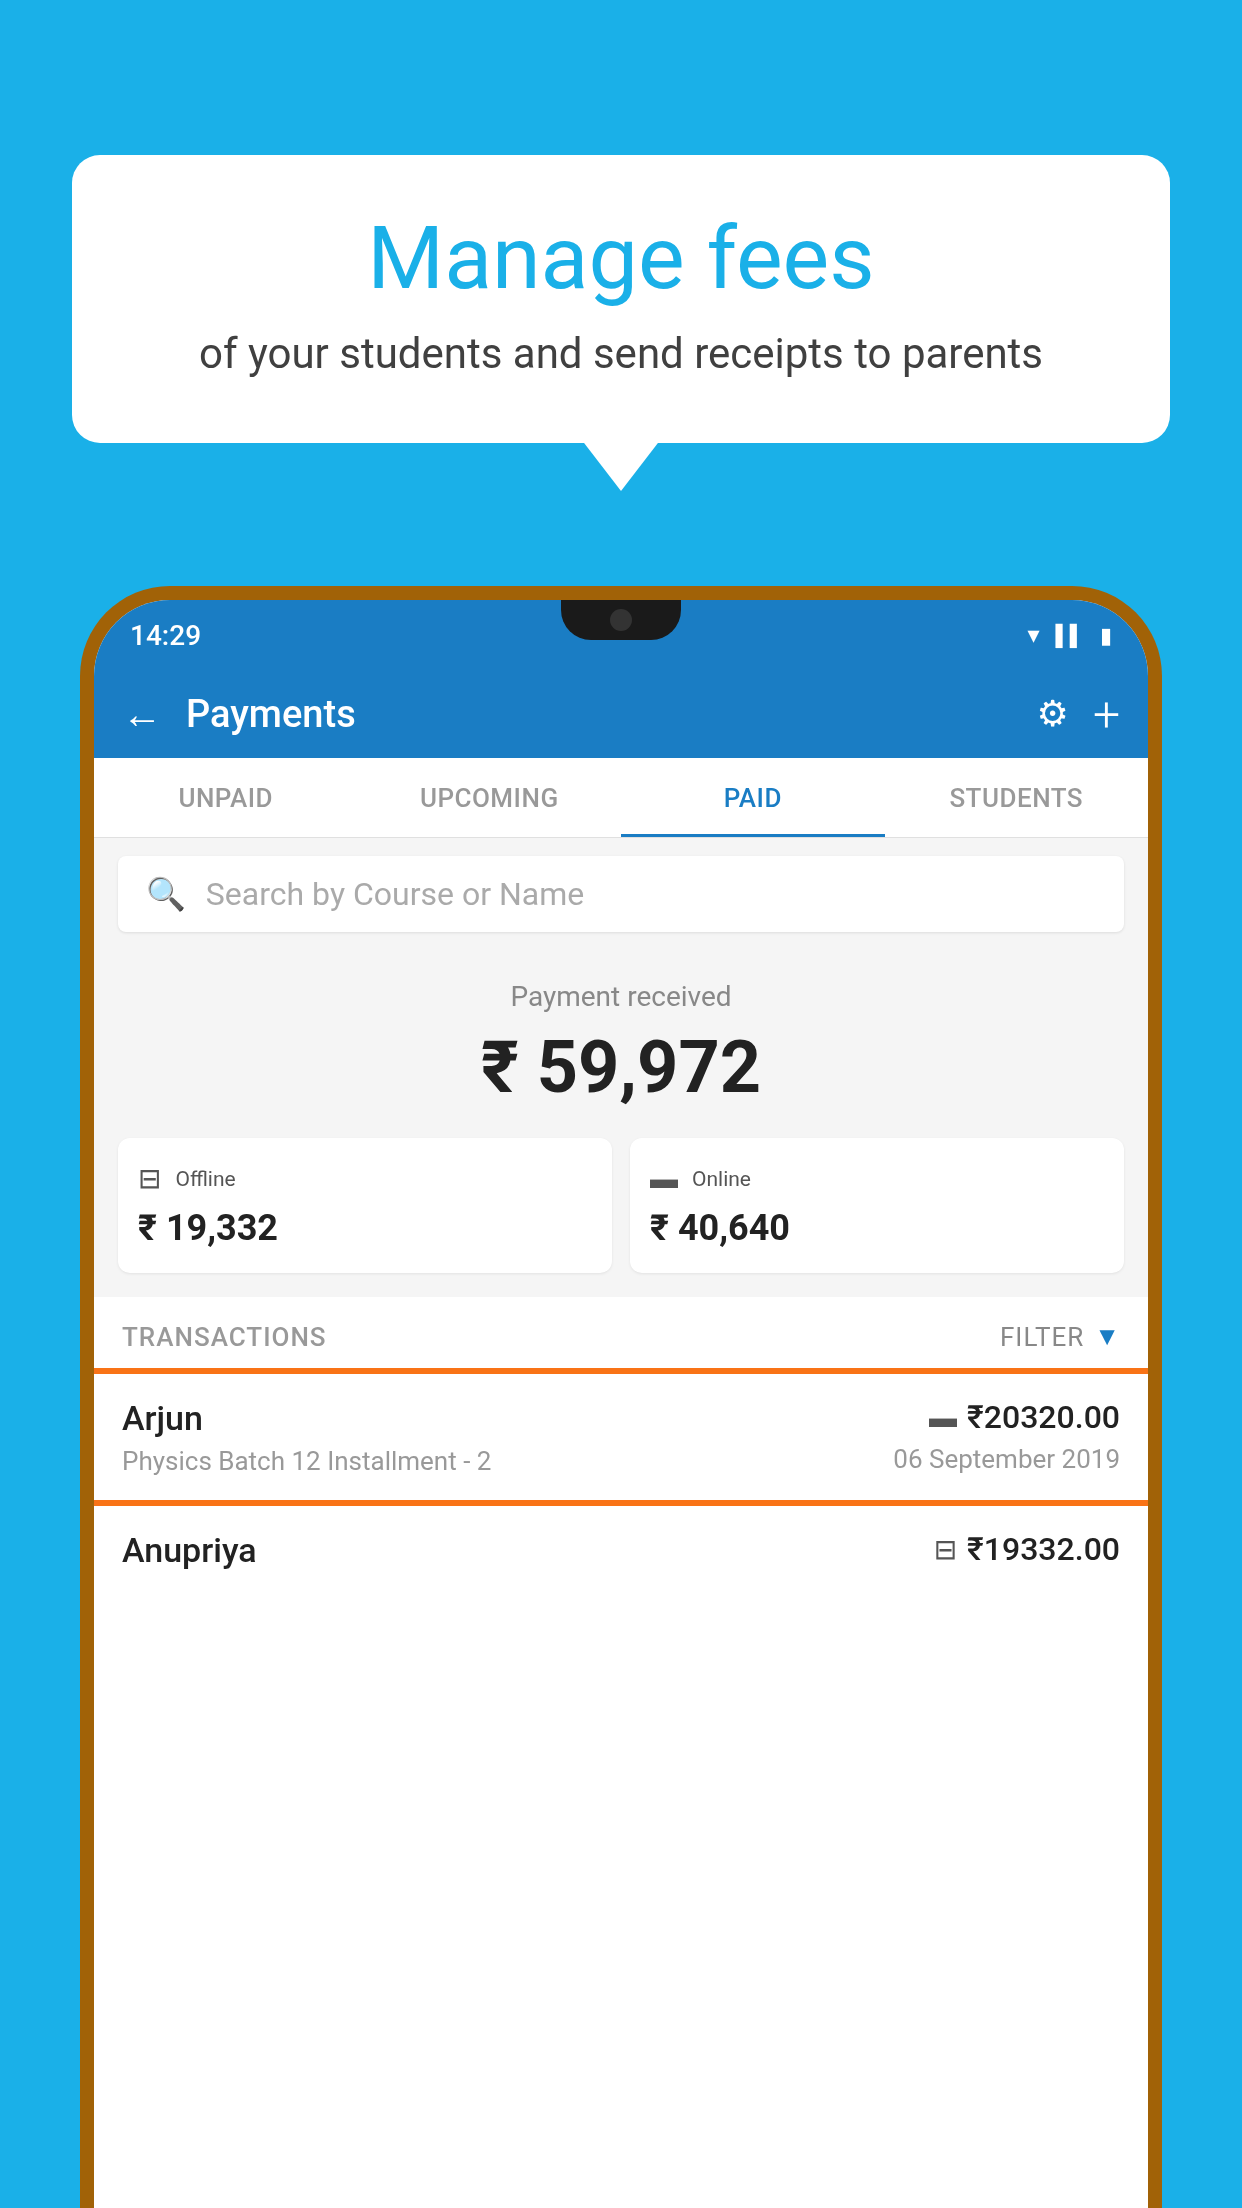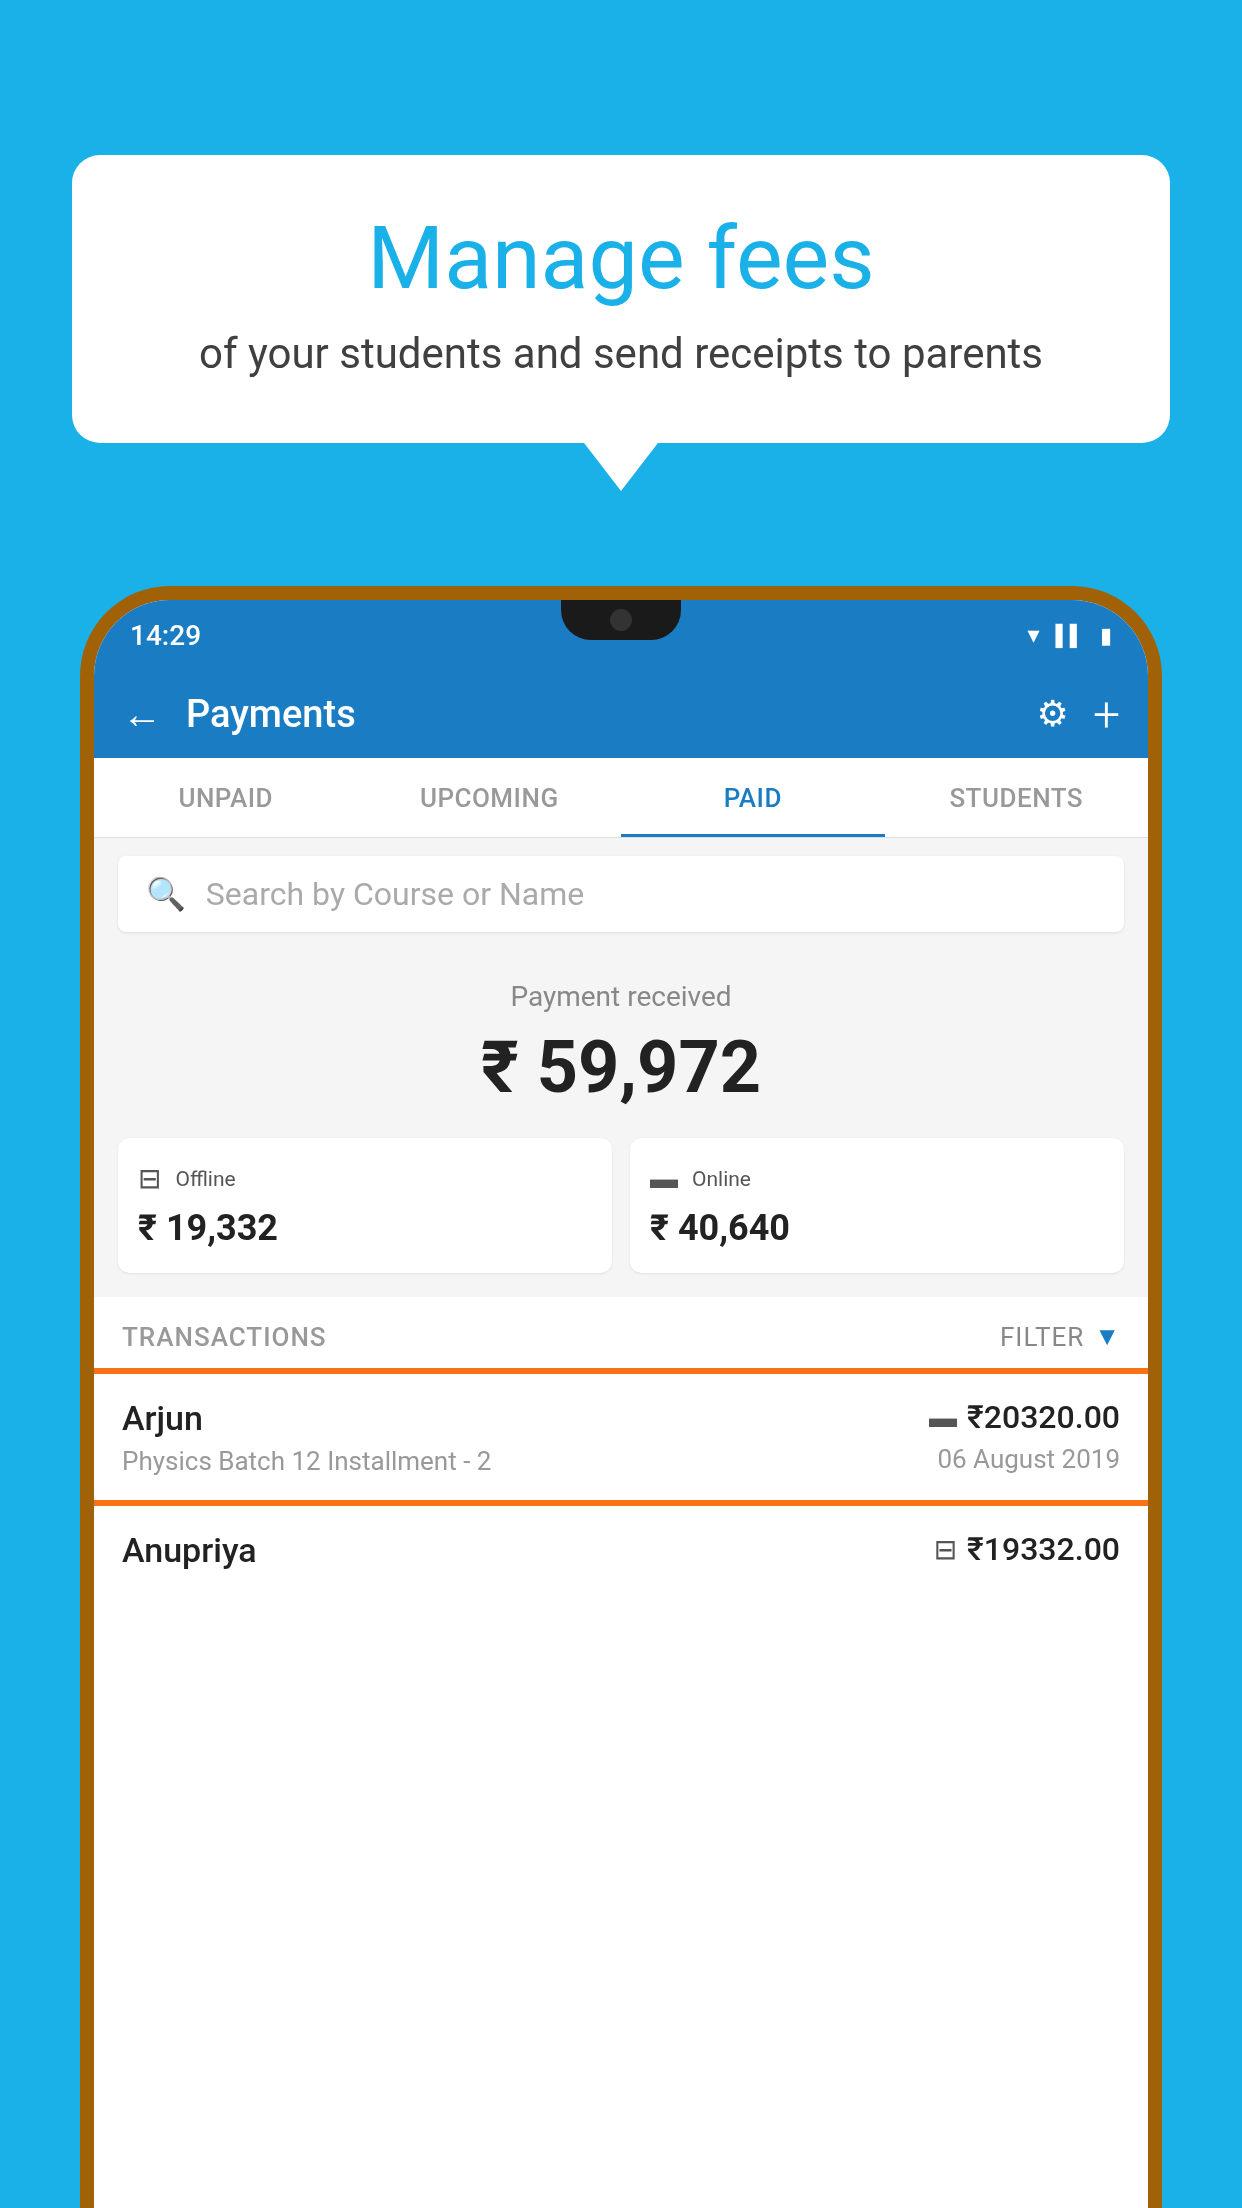--- a/index.html
+++ b/index.html
@@ -450,21 +450,21 @@
       <div class="transaction-item">
         <div class="transaction-left">
           <div class="transaction-name">Arjun</div>
           <div class="transaction-description">Physics Batch 12 Installment - 2</div>
         </div>
         <div class="transaction-right">
           <div class="transaction-amount-row">
             <span class="transaction-card-icon">▬</span>
             <span class="transaction-amount">₹20320.00</span>
           </div>
-          <div class="transaction-date">06 August 2019</div>
+          <div class="transaction-date">06 September 2019</div>
         </div>
       </div>
 
       <div class="transaction-item">
         <div class="transaction-left">
           <div class="transaction-name">Anupriya</div>
         </div>
         <div class="transaction-right">
           <div class="transaction-amount-row">
             <span class="transaction-card-icon">⊟</span>

